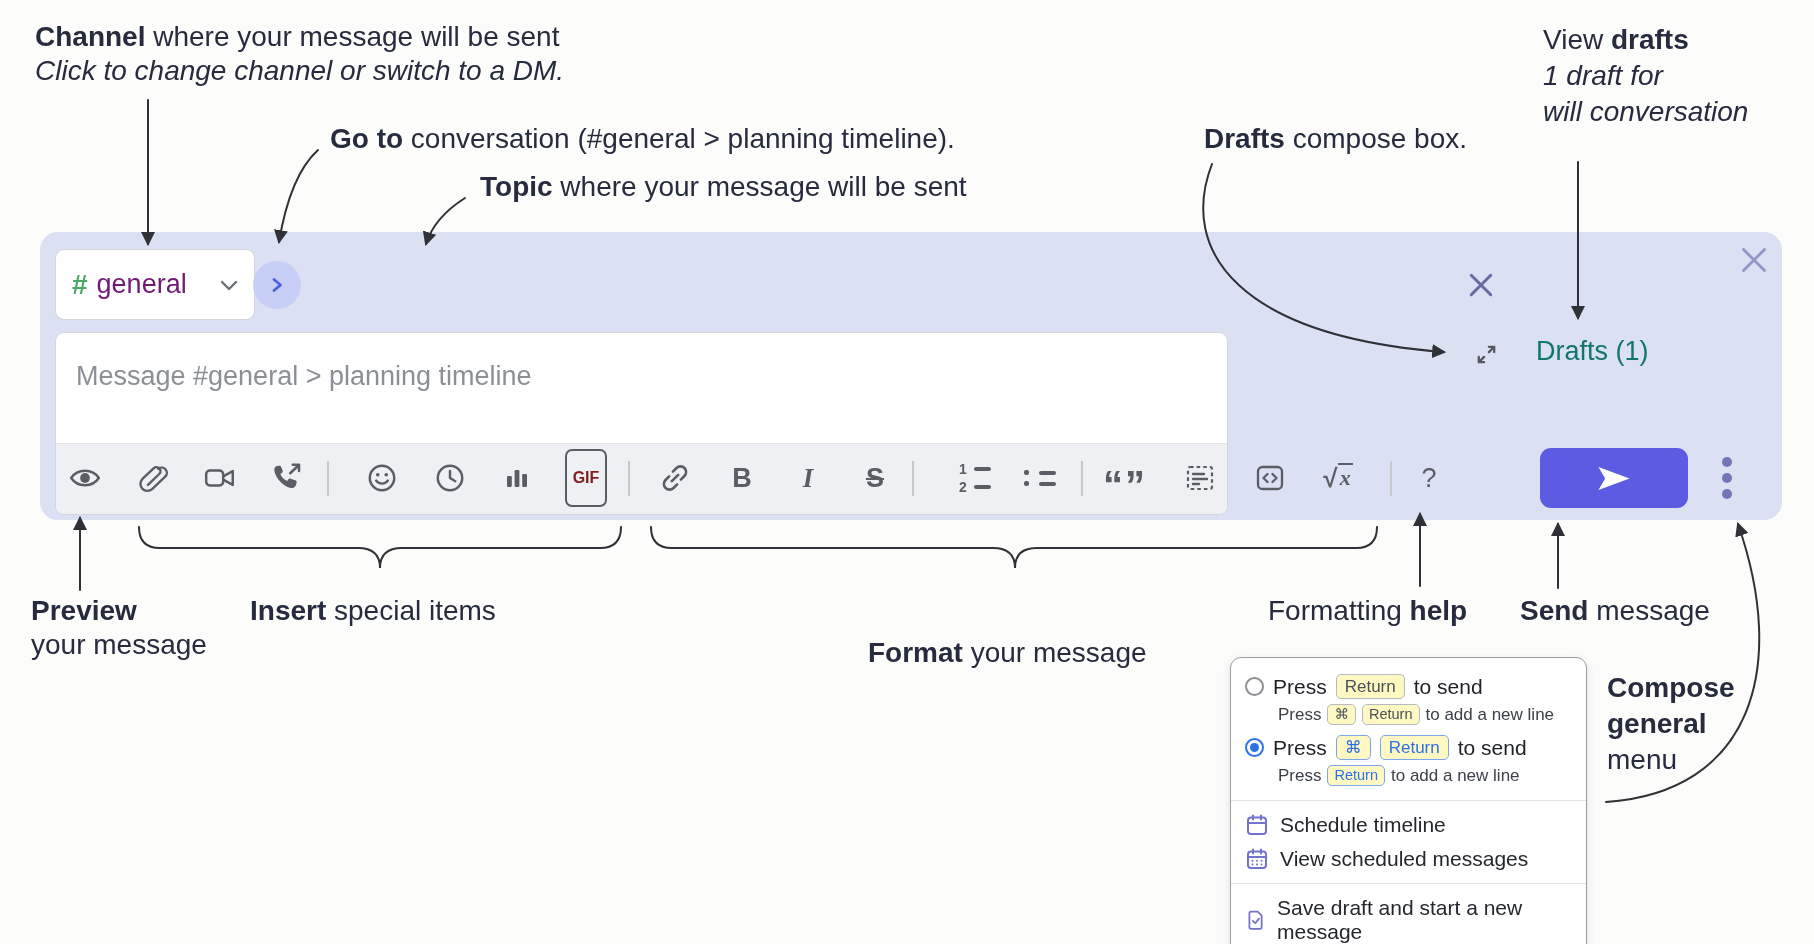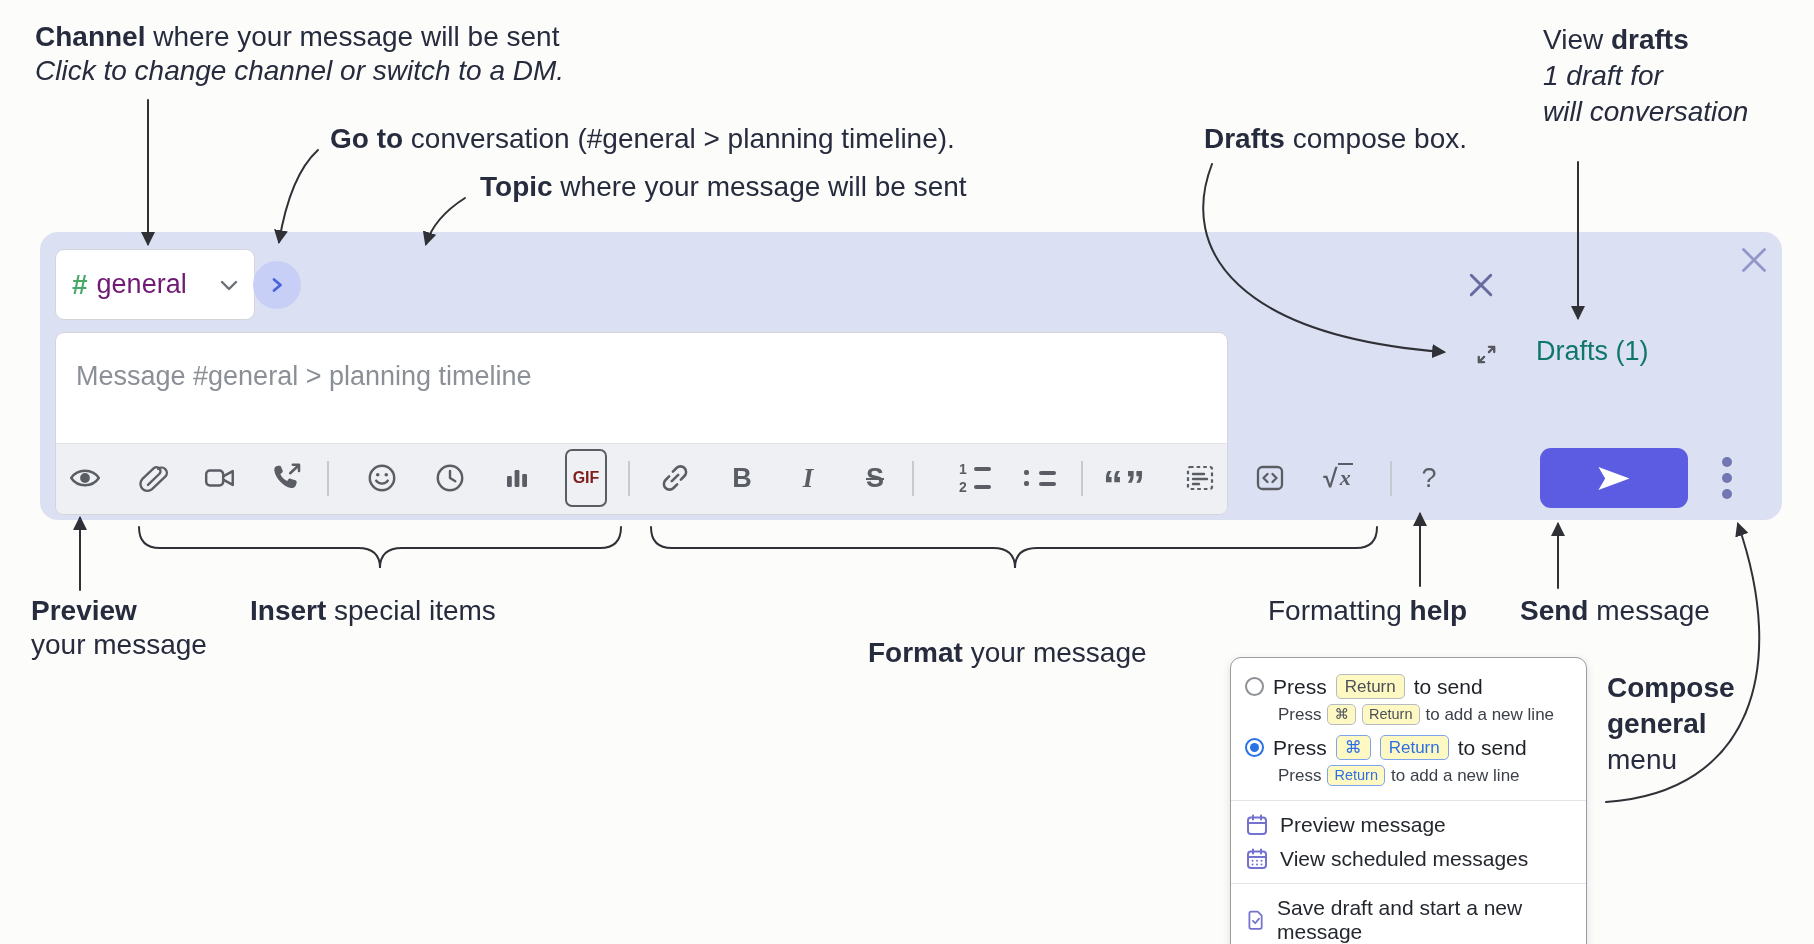--- a/index.html
+++ b/index.html
@@ -318,21 +318,21 @@
       <span>to add a new line</span>
     </div>
     <hr class="phr">
     <div class="mitem">
       <svg width="24" height="24" viewBox="0 0 24 24">
         <g fill="none" stroke="#7372ce" stroke-width="2" stroke-linecap="round" stroke-linejoin="round">
           <rect x="3" y="4.5" width="18" height="16.5" rx="3"></rect>
             <path d="M3,10 H21 M8,2.5 V6.5 M16,2.5 V6.5"></path>
         </g>
       </svg>
-      <span>Preview message</span>
+      <span>Schedule timeline</span>
     </div>
     <div class="mitem">
       <svg width="24" height="24" viewBox="0 0 24 24">
         <g fill="none" stroke="#7372ce" stroke-width="2" stroke-linecap="round" stroke-linejoin="round">
           <rect x="3" y="4.5" width="18" height="16.5" rx="3"></rect>
             <path d="M3,10 H21 M8,2.5 V6.5 M16,2.5 V6.5"></path>
           <path d="M7.5,13.7 h.01 M12,13.7 h.01 M16.5,13.7 h.01 M7.5,17.4 h.01 M12,17.4 h.01 M16.5,17.4 h.01"></path>
         </g>
       </svg>
       <span>View scheduled messages</span>

